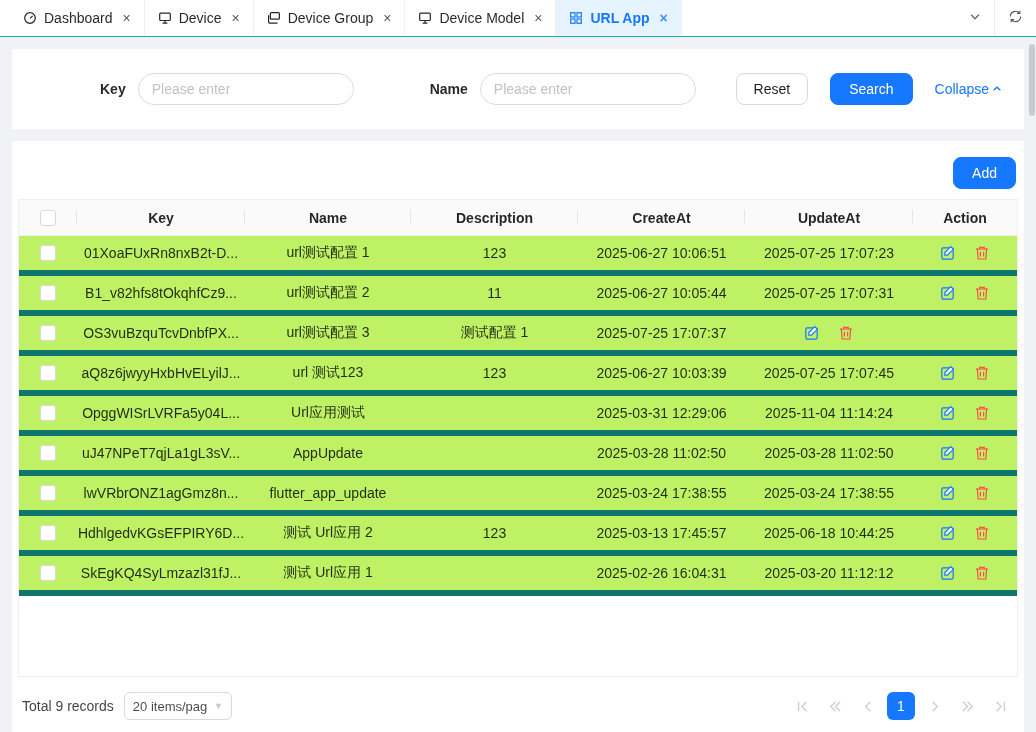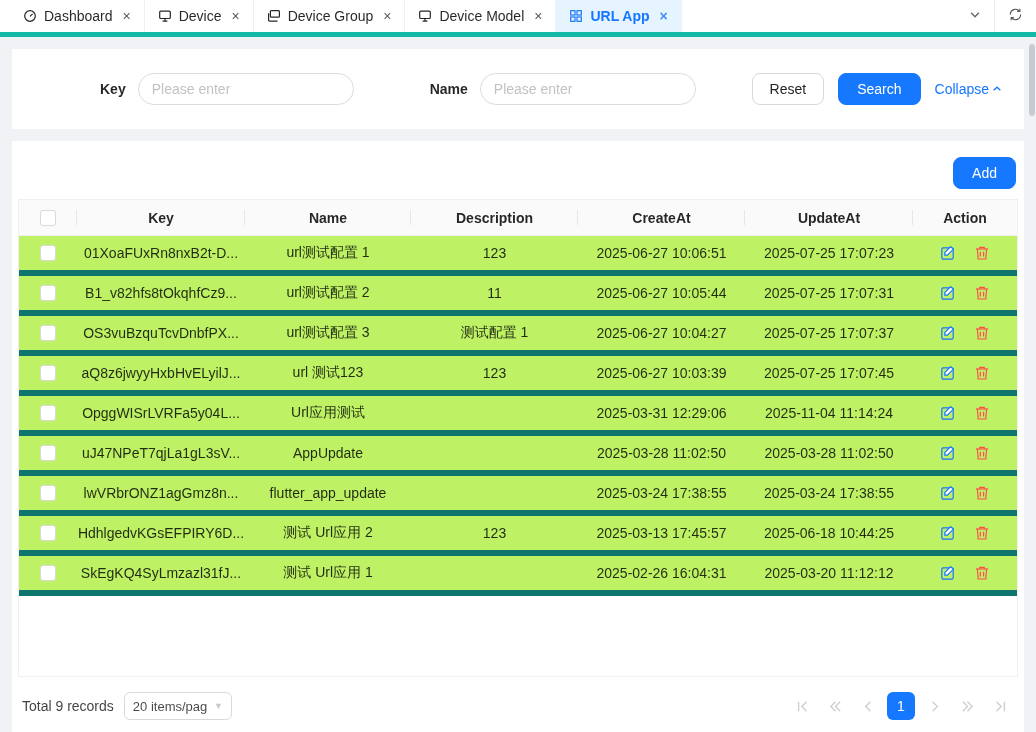--- a/index.html
+++ b/index.html
@@ -4,21 +4,21 @@
 <style>
   * { box-sizing: border-box; margin: 0; padding: 0; }
   html,body { margin:0; }
   body {
     width: 1036px; height: 732px; position: relative; overflow: hidden;
     background: #f0f2f5; font-family: "Liberation Sans", "DejaVu Sans", sans-serif;
     font-size: 14px; color: rgba(0,0,0,.88);
   }
 
   
-  .tabbar { height:37px; background:#fff; border-bottom:5px solid #14b8a6; display:flex; align-items:stretch; padding-left:10px; }
+  .tabbar { height:37px; background:#fff; border-bottom:1px solid #14b8a6; display:flex; align-items:stretch; padding-left:10px; }
   .tabs { display:flex; }
   .tab { display:flex; align-items:center; gap:7px; padding:0 13px; border-right:1px solid #f0f0f0; font-size:14px; color:rgba(0,0,0,.85); cursor:pointer; user-select:none; white-space:nowrap; }
   .tab.active { background:#e6f4ff; color:#1677ff;font-weight:bold; }
   .tab-icon, .tab-icon svg { width:14px; height:14px; display:inline-flex; }
   .tab-close { margin-left:3px; font-size:14px; line-height:1; opacity:.8; }
   .tabbar-right { margin-left:auto; display:flex; align-items:stretch; }
   .tab-dropdown { width:38px; display:flex; align-items:center; justify-content:center; color:#666; cursor:pointer; }
   .tab-refresh { width:42px; display:flex; align-items:center; justify-content:center; border-left:1px solid #ededed; color:#555; cursor:pointer; }
   .tab-dropdown svg { width:12px; height:12px; }
   .tab-refresh svg { width:15px; height:15px; }
@@ -27,21 +27,21 @@
   .card { background:#fff; border-radius:0; margin:12px 12px 0; }
 
   
   .filter-card { height:80px; display:flex; align-items:center; padding:0 22px; }
   .form-item { display:flex; align-items:center; }
   .form-item.first { margin-left:66px; }
   .form-item.second { margin-left:76px; }
   .form-label { font-weight:600; color:rgba(0,0,0,.85); margin-right:12px; }
   .input { width:216px; height:32px; border:1px solid #dcdcdc; border-radius:16px; padding:0 13px; font-size:14px; font-family:inherit; color:rgba(0,0,0,.88); outline:none; background:#fff; }
   .input::placeholder { color:#c2c2c2; }
-  .filter-actions { margin-left:auto; display:flex; align-items:center; gap:14px; }
+  .filter-actions { margin-left:auto; display:flex; align-items:center; gap:22px; }
 
   .btn { height:32px; border-radius:8px; font-size:14px; font-family:inherit; cursor:pointer; display:inline-flex; align-items:center; justify-content:center; }
   .btn-default { background:#fff; border:1px solid #d9d9d9; color:rgba(0,0,0,.88); padding:0 17px; }
   .btn-primary { background:#1677ff; border:1px solid #1677ff; color:#fff; padding:0 18px; }
   .link { color:#1677ff; display:inline-flex; align-items:center; gap:3px; cursor:pointer; }
   .link svg { width:10px; height:10px; }
 
   
   .table-card { height:591px; padding:16px 6px 0; display:flex; flex-direction:column; }
   .table-toolbar { display:flex; justify-content:flex-end; padding:0 2px 10px 0; }
@@ -245,21 +245,20 @@
     </div>
   </div>
 
   <div class="tr">
     <div class="td">
       <span class="checkbox"></span>
     </div>
     <div class="td">OS3vuBzquTcvDnbfPX...</div>
     <div class="td">url测试配置 3</div>
     <div class="td">测试配置 1</div>
-    <div class="td">2025-06-27 10:04:27</div>
     <div class="td">2025-07-25 17:07:37</div>
     <div class="td actions">
       <span class="icon-btn">
         <svg viewBox="0 0 16 16" fill="none" stroke="#1677ff" stroke-width="1.2">
           <rect x="1.8" y="2.8" width="11.4" height="11.4" rx="1.6"></rect>
           <path d="M10.7 1.7l2.6 2.6-5.9 5.9H4.8V7.6z" fill="#fff"></path>
         </svg>
       </span>
       <span class="icon-btn">
         <svg viewBox="0 0 16 16" fill="none" stroke="#ff4d4f" stroke-width="1.2">

